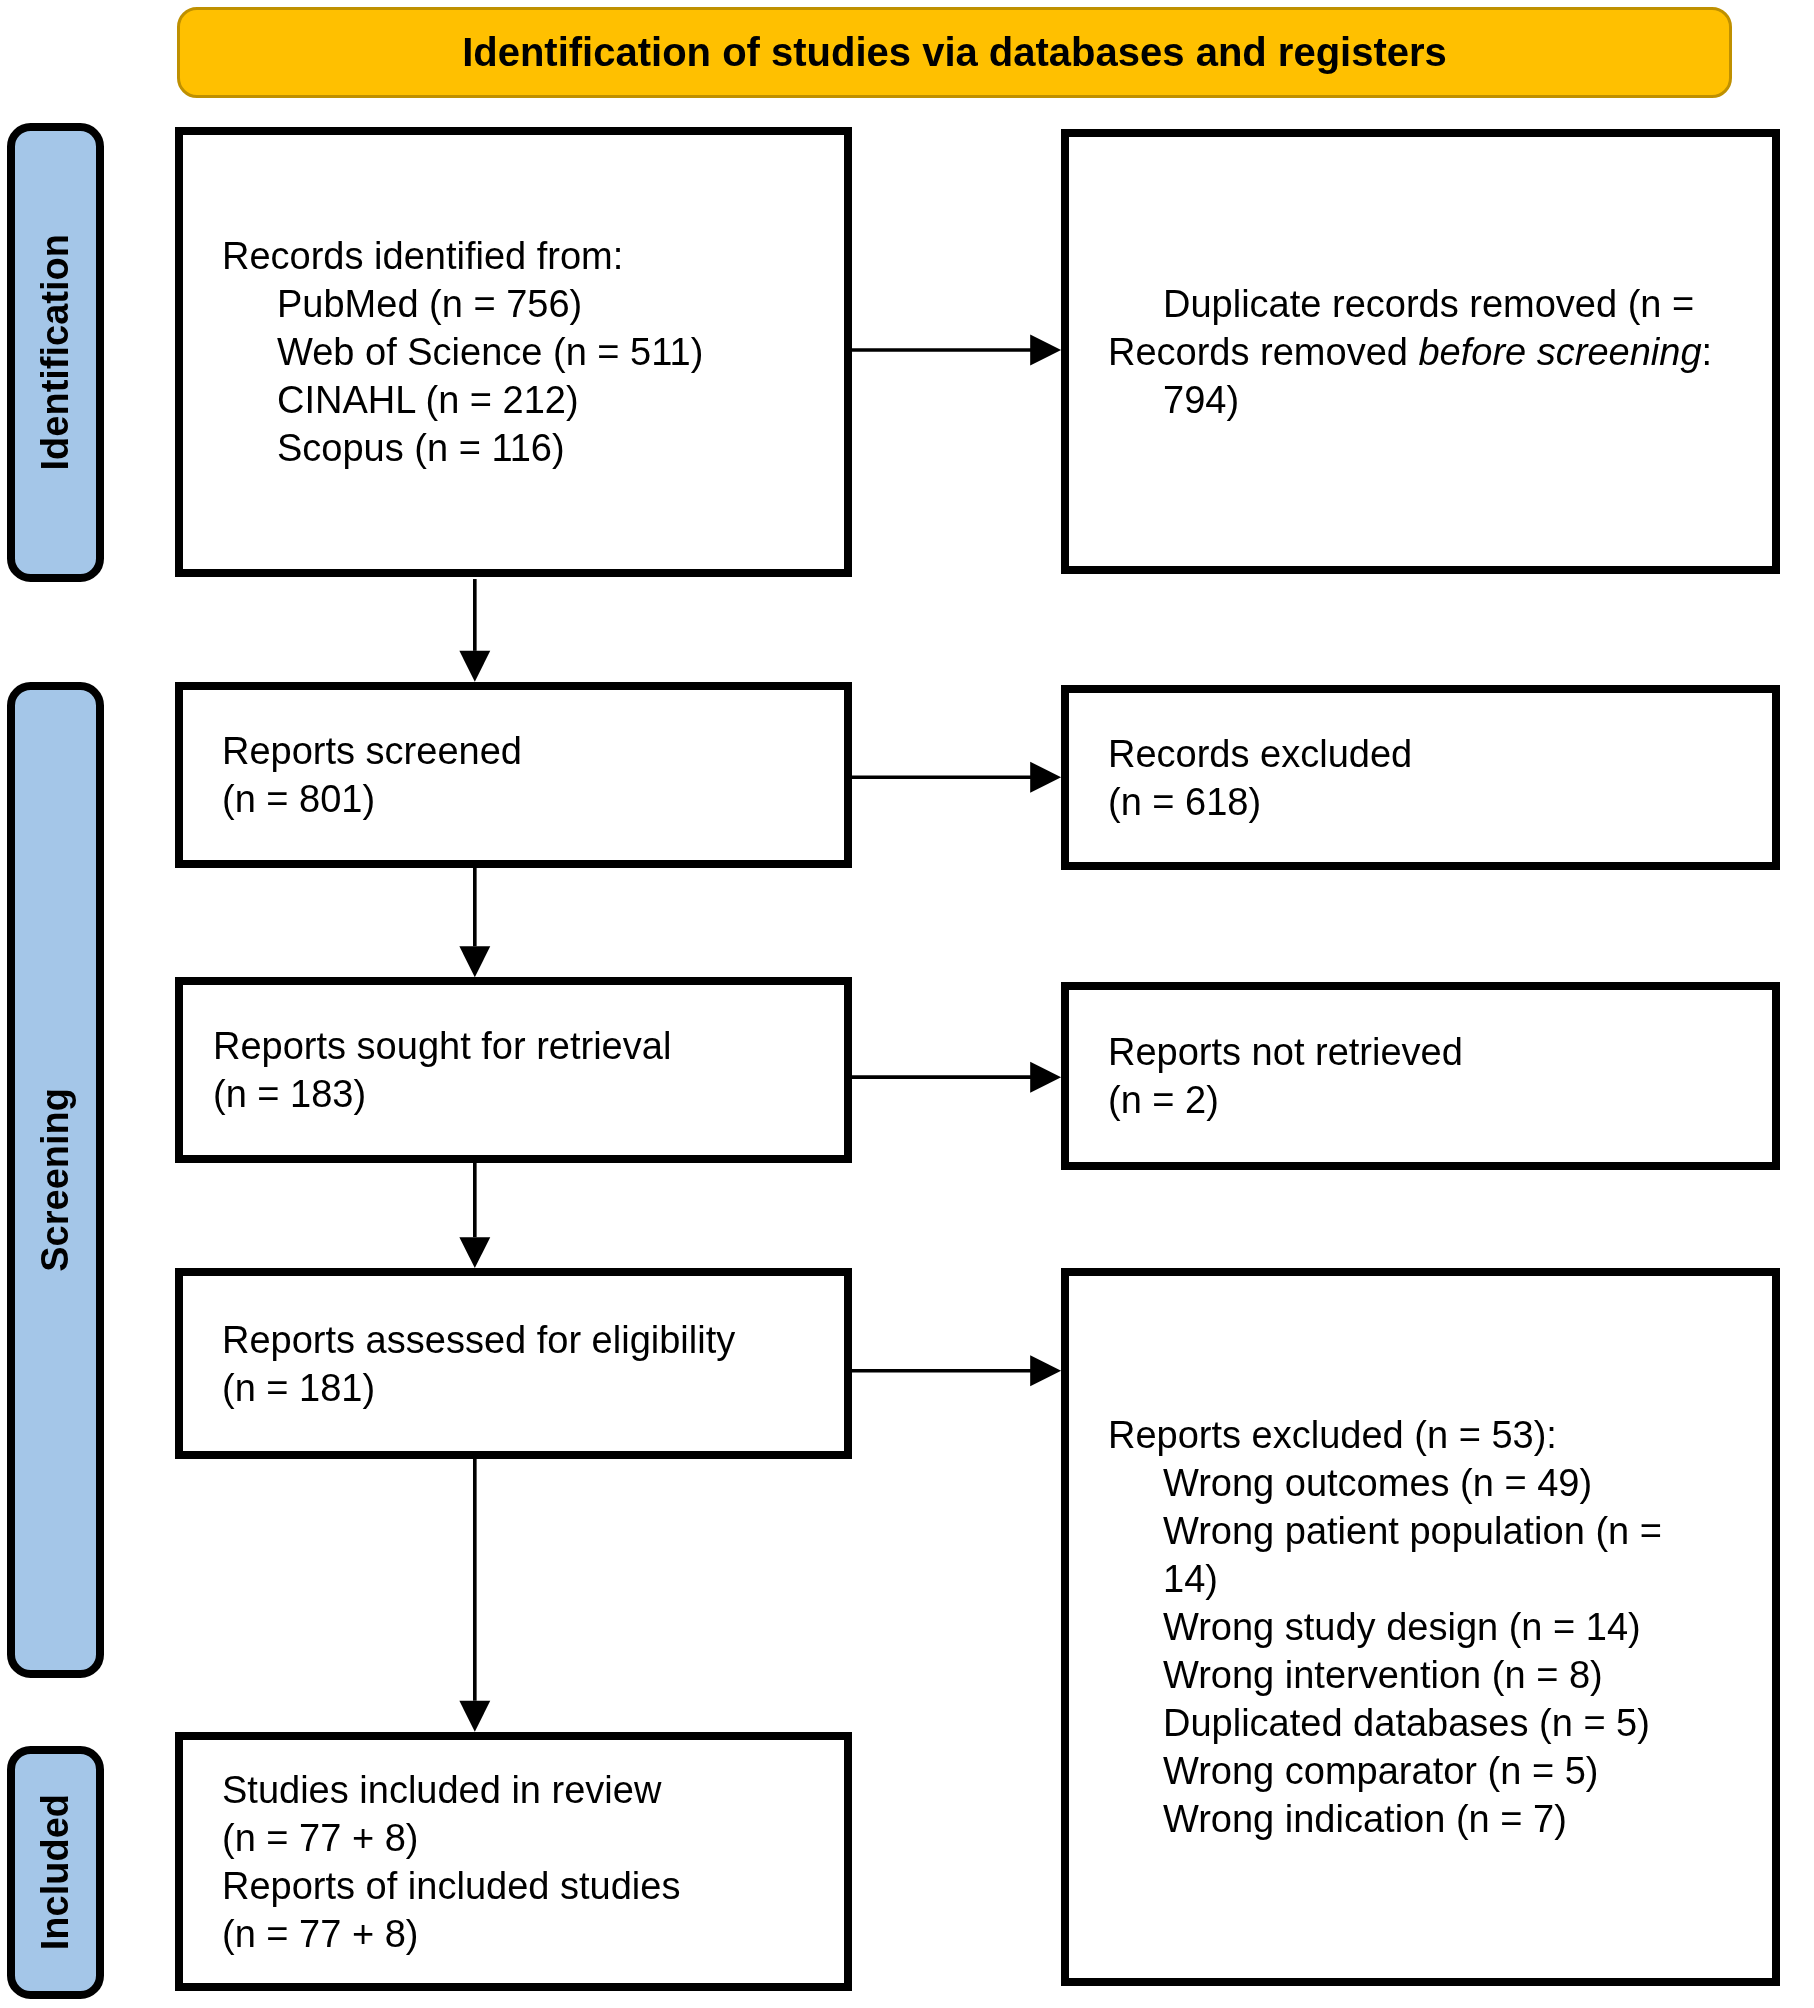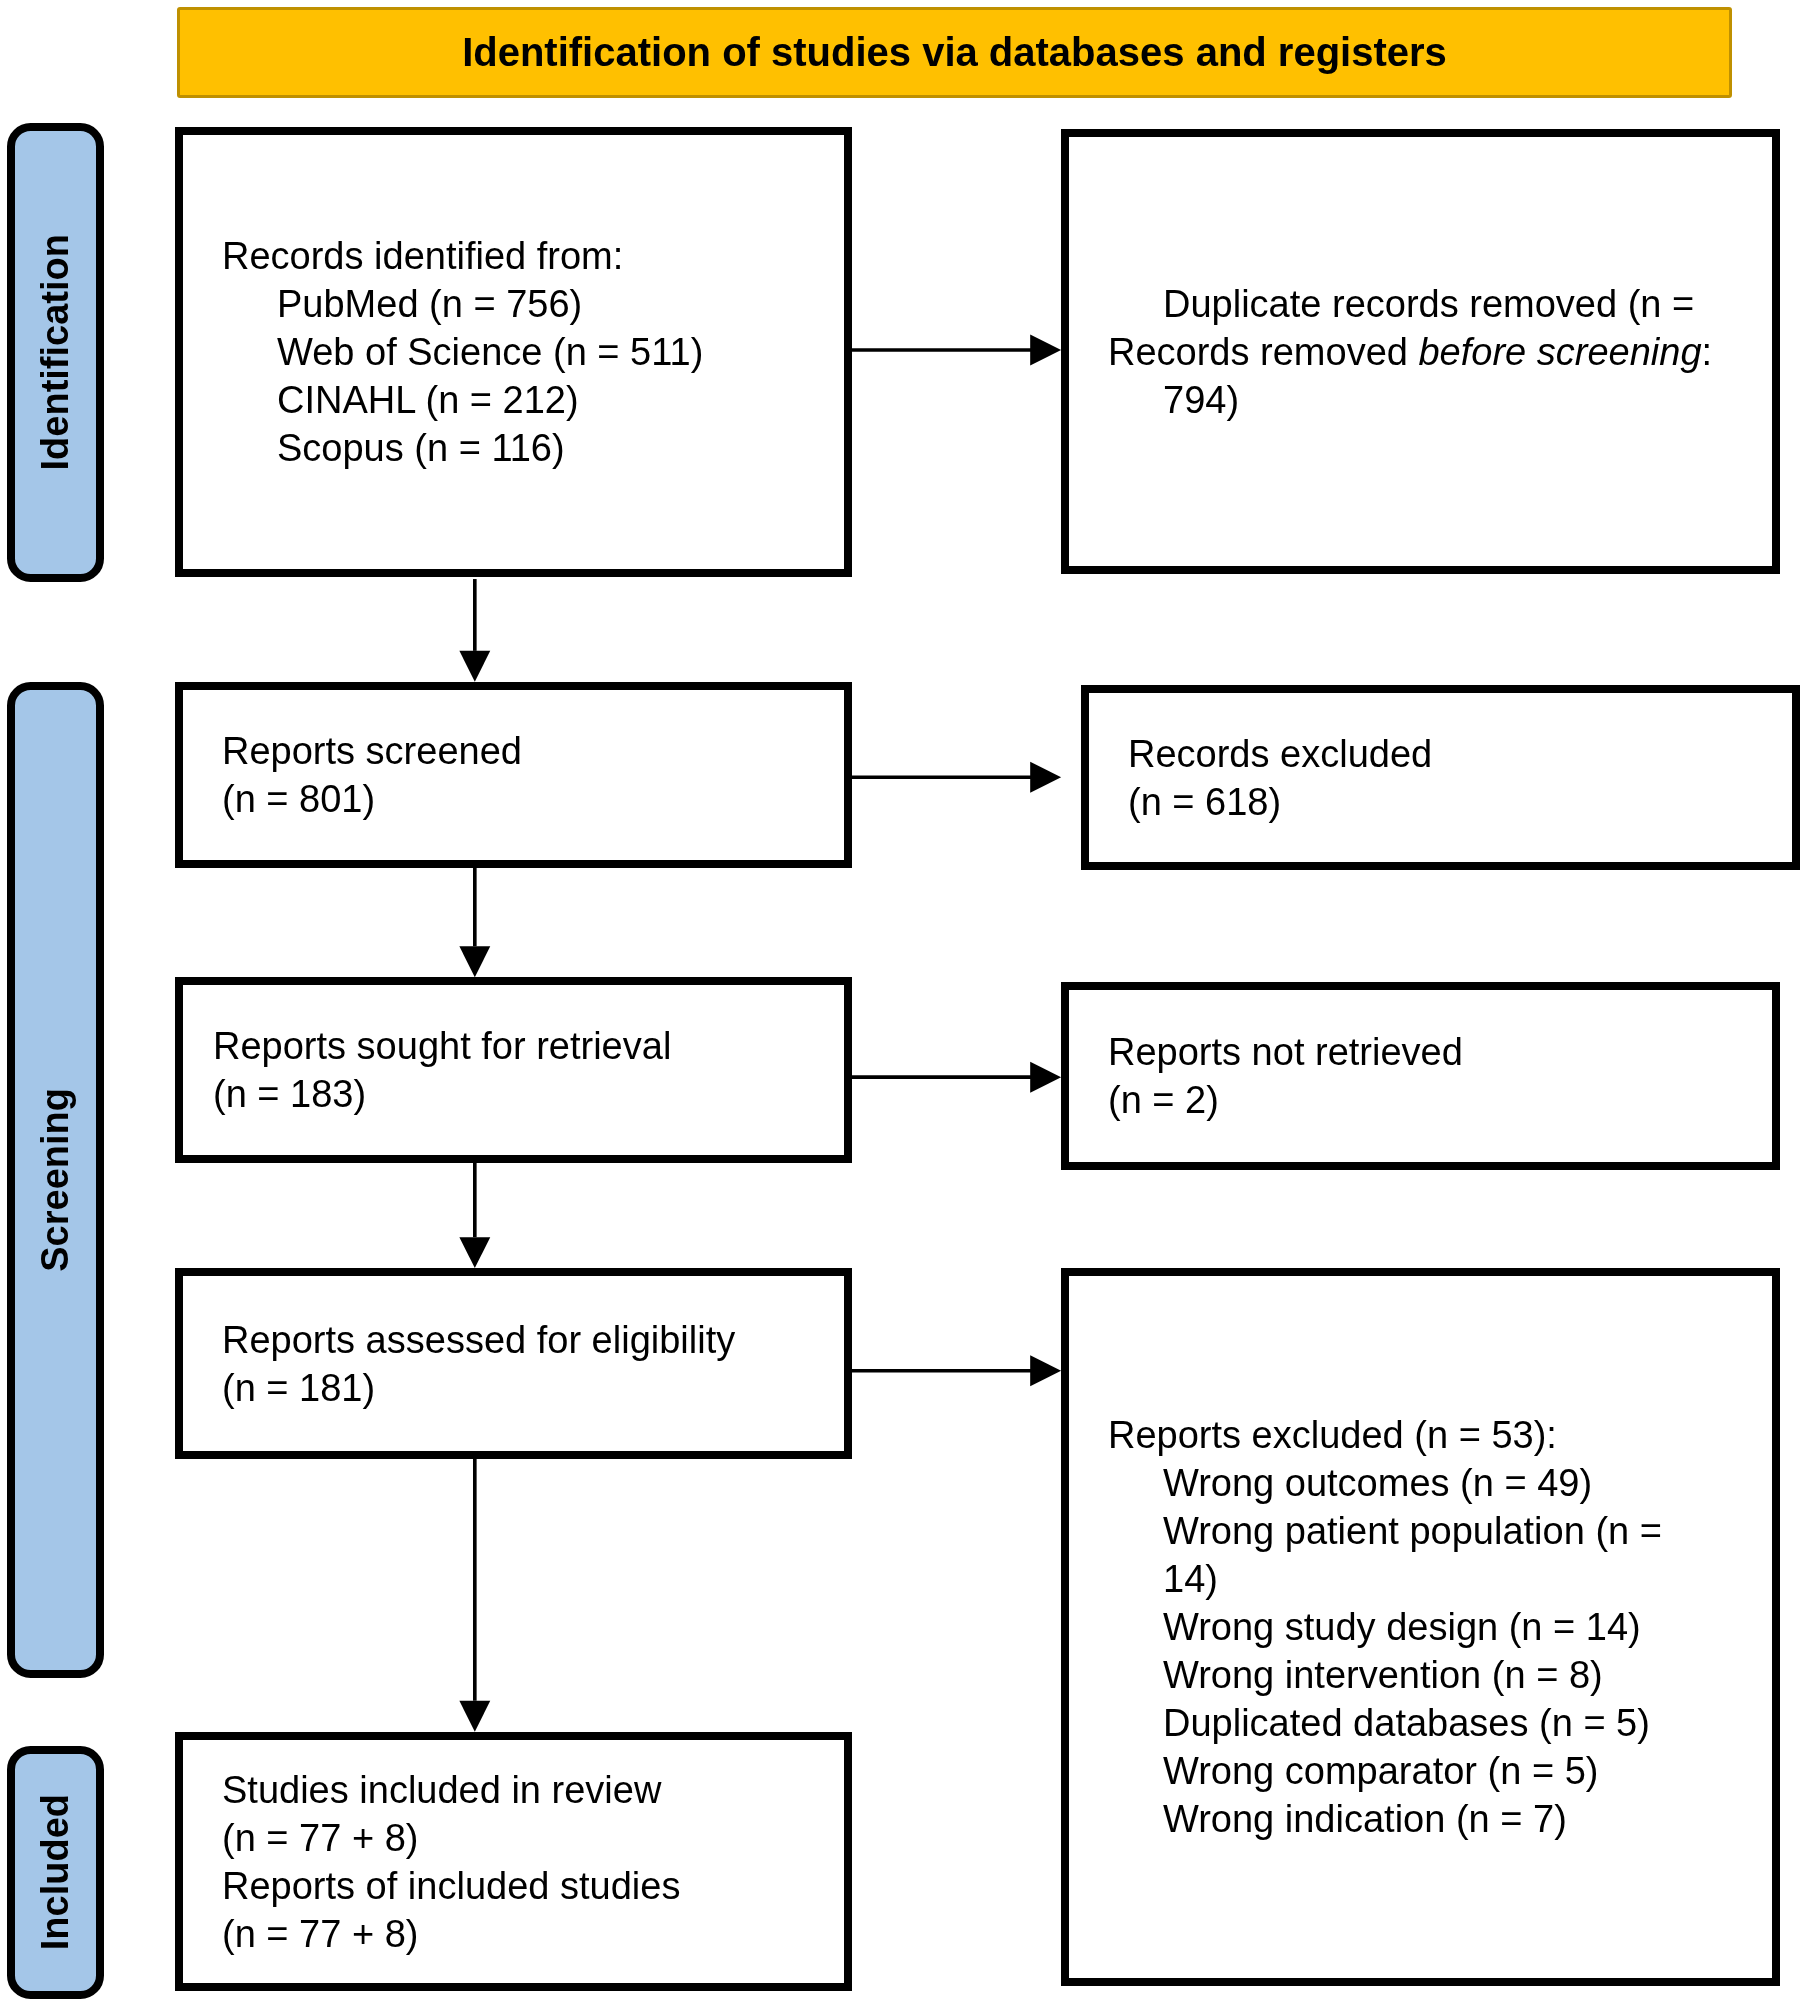--- a/index.html
+++ b/index.html
@@ -10,21 +10,21 @@
     background: #ffffff;
     font-family: "Liberation Sans", sans-serif;
     color: var(--text, #000);
   }
   .banner {
     position: absolute;
     left: 177px; top: 7.3px; width: 1555px; height: 91px;
     box-sizing: border-box;
     background: var(--banner-fill, #FFC000);
     border: 3.6px solid var(--banner-border, #BF9000);
-    border-radius: 3px;
+    border-radius: 20px;
     display: flex; align-items: center; justify-content: center;
     font-size: 40px; font-weight: bold;
   }
   .side {
     position: absolute;
     left: 7.3px; width: 97px;
     box-sizing: border-box;
     background: var(--sidebar-fill, #A4C6E8);
     border: 8.2px solid var(--box-border, #000);
     border-radius: 23.6px;
@@ -46,21 +46,21 @@
     border: 8.2px solid var(--box-border, #000);
     display: flex; flex-direction: column; justify-content: center;
     padding: 9px 12.7px 9px 39px;
     font-size: 38px; line-height: 48px;
   }
   .fbox .line { white-space: nowrap; }
   .fbox .line.i1 { padding-left: 55px; }
   .b-identified   { left: 175px;  top: 127px;  width: 677px; height: 450px; }
   .b-removed      { left: 1061px; top: 129px;  width: 719px; height: 445px; }
   .b-screened     { left: 175px;  top: 682px;  width: 677px; height: 186px; }
-  .b-excluded     { left: 1061px; top: 685px;  width: 719px; height: 185px; margin-left: 20px; }
+  .b-excluded     { left: 1061px; top: 685px;  width: 719px; height: 185px; }
   .b-sought       { left: 175px;  top: 977px; width: 677px; height: 186px; padding-left: 30px; }
   .b-notretrieved { left: 1061px; top: 982px; width: 719px; height: 188px; }
   .b-assessed     { left: 175px;  top: 1268px; width: 677px; height: 191px; }
   .b-repexcluded  { left: 1061px; top: 1268px; width: 719px; height: 718px; }
   .b-included     { left: 175px;  top: 1732px; width: 677px; height: 259px; }
   .arrows { position: absolute; left: 0; top: 0; }
 </style>
 </head>
 <body>
 

